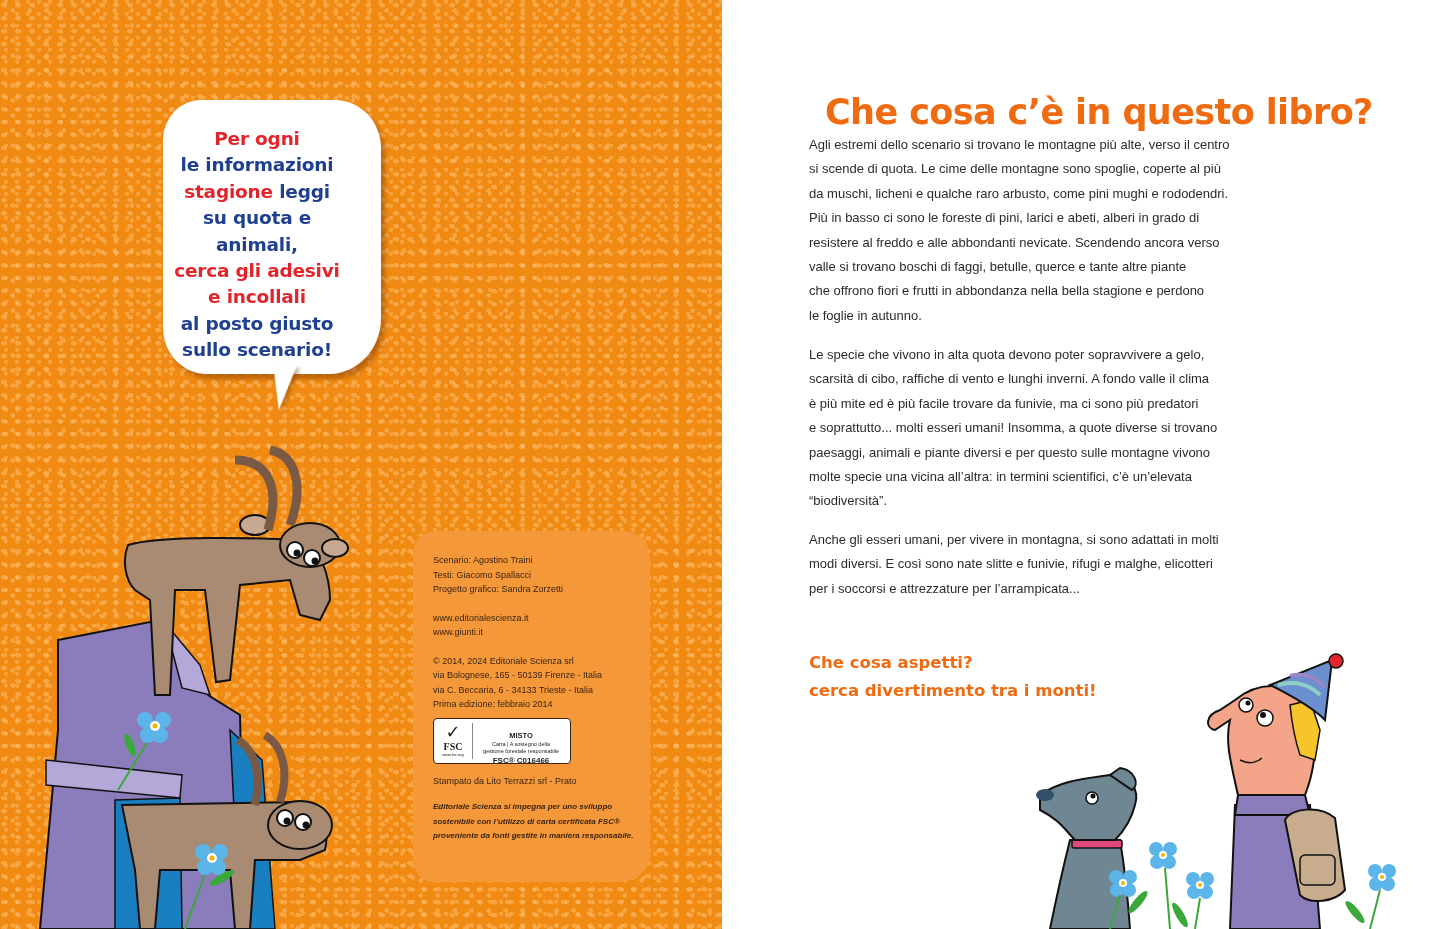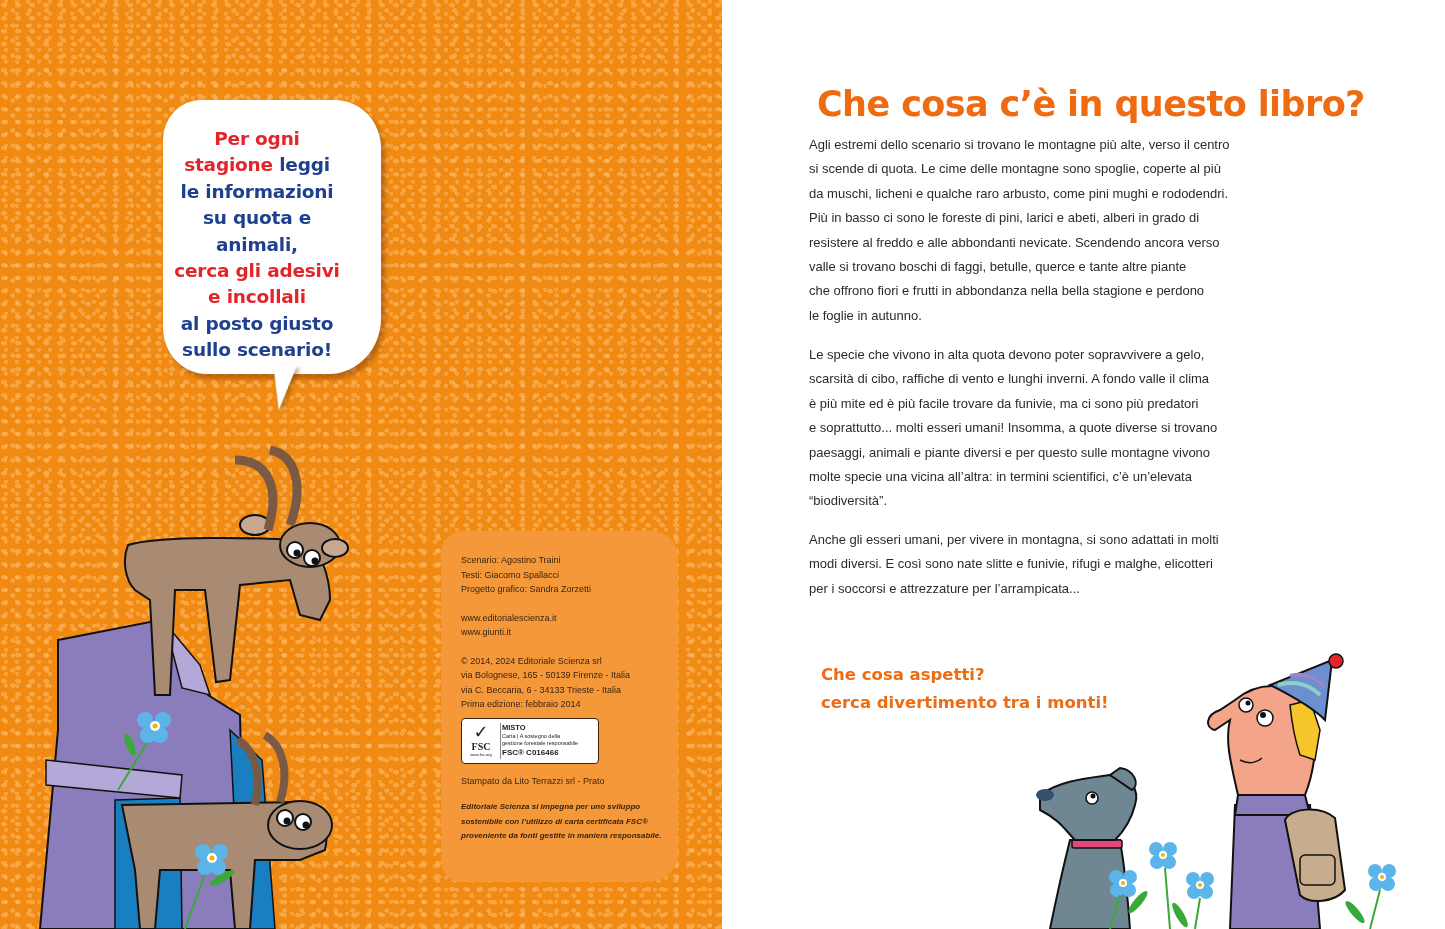--- a/index.html
+++ b/index.html
@@ -45,21 +45,20 @@
     font-size: 18.5px; line-height: 26.4px; letter-spacing: -0.2px;
   }
   .red { color: #e3242b; }
   .blue { color: #1f3f8f; }
 
   
   .credits {
     position: absolute; left: 413px; top: 531px; width: 237px; height: 351px;
     background: #f5983a;
     border-radius: 22px 26px 30px 20px / 24px 26px 28px 22px;
-    margin-left: 28px;
   }
   .credits-inner {
     position: absolute; left: 20px; top: 22px; width: 210px;
     font-family: "Liberation Sans", sans-serif; font-size: 9px; line-height: 14.5px;
     color: #3a2410;
   }
   .credits-inner p { margin: 0; }
   .cgap { height: 14px; }
   .fsc {
     margin-top: 6px; width: 136px; height: 44px; background: #fff;
@@ -67,47 +66,47 @@
     font-family: "Liberation Sans", sans-serif; color: #222;
   }
   .fsc-logo {
     position: absolute; left: 4px; top: 3px; width: 30px; height: 38px;
     text-align: center;
   }
   .fsc-tree { font-size: 18px; line-height: 20px; color: #222; }
   .fsc-mark { font-family: "Liberation Serif", serif; font-weight: bold; font-size: 10px; line-height: 10px; }
   .fsc-url { font-size: 4px; line-height: 5px; }
   .fsc-sep { position: absolute; left: 38px; top: 4px; width: 1px; height: 36px; background: #888; }
-  .fsc-right { position: absolute; left: 40px; top: 4px; width: 94px; }
+  .fsc-right { position: absolute; left: 40px; top: 12px; width: 94px; text-align: center; }
   .fsc-title { font-size: 7.5px; font-weight: bold; line-height: 10px; }
   .fsc-desc { font-size: 5.5px; line-height: 7px; }
   .fsc-code { font-size: 8px; font-weight: bold; line-height: 12px; }
   .credits-italic { font-style: italic; font-weight: bold; font-size: 8px; line-height: 14.5px; }
 
   
   .illus { position: absolute; }
 
   
   .title {
-    position: absolute; left: 87px; top: 72px; margin: 8px;
+    position: absolute; left: 87px; top: 72px; margin: 16px;
     font-family: "DejaVu Sans", sans-serif; font-weight: bold;
     font-size: 35px; line-height: 48px; color: #ee6b12; letter-spacing: -0.6px;
     white-space: nowrap;
   }
   .para {
     position: absolute; left: 87px; width: 560px; margin: 0;
     font-family: "Liberation Sans", sans-serif; font-size: 13px; line-height: 24.4px;
     color: #2b2b2b;
   }
   .para .ln { display: block; white-space: nowrap; }
   .p1 { top: 133px; }
   .p2 { top: 343px; }
   .p3 { top: 528px; }
   .cta {
-    position: absolute; left: 87px; top: 649px; margin: 12px;
+    position: absolute; left: 87px; top: 649px; margin: 0;
     font-family: "DejaVu Sans", sans-serif; font-weight: bold; font-size: 16.5px;
     line-height: 27.5px; color: #ee6b12;
   }
   .cta .ln { display: block; white-space: nowrap; }
 </style>
 </head>
 <body>
 
 <div class="page-left">
 
@@ -158,22 +157,22 @@
         <circle cx="218" cy="437" r="8" fill="#5bb5e8"></circle>
       <circle cx="212" cy="428" r="5" fill="#fff"></circle>
         <circle cx="212" cy="428" r="2.5" fill="#f5b200"></circle>
     </g>
   </svg>
 
   <div class="bubble"></div>
   <div class="bubble-tail"></div>
   <div class="bubble-text">
     <div><span class="red">Per ogni</span></div>
+    <div><span class="blue">le informazioni</span></div>
     <div><span class="red">stagione </span><span class="blue">leggi</span></div>
-    <div><span class="blue">le informazioni</span></div>
     <div><span class="blue">su quota e animali,</span></div>
     <div><span class="red">cerca gli adesivi</span></div>
     <div><span class="red">e incollali</span></div>
     <div><span class="blue">al posto giusto</span></div>
     <div><span class="blue">sullo scenario!</span></div>
   </div>
 
   <div class="credits">
     <div class="credits-inner">
       <p>Scenario: Agostino Traini</p>

